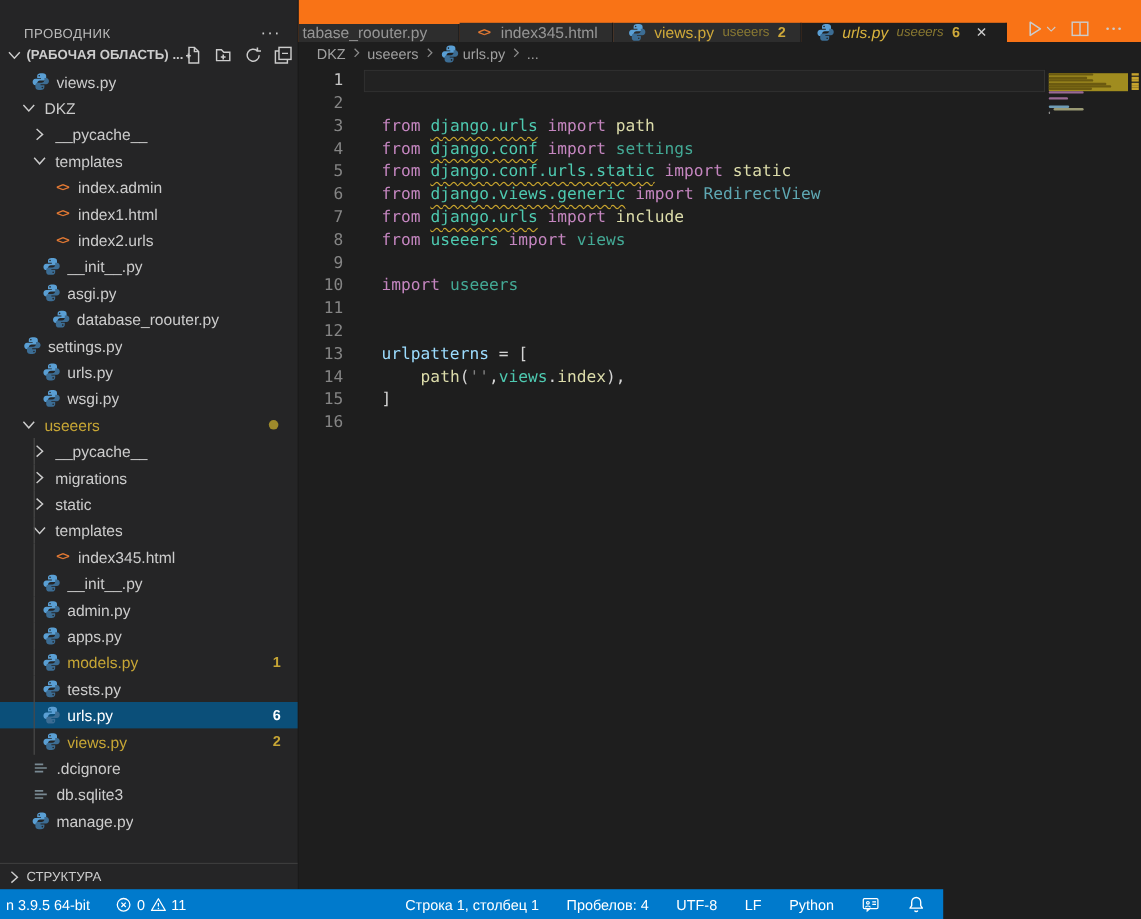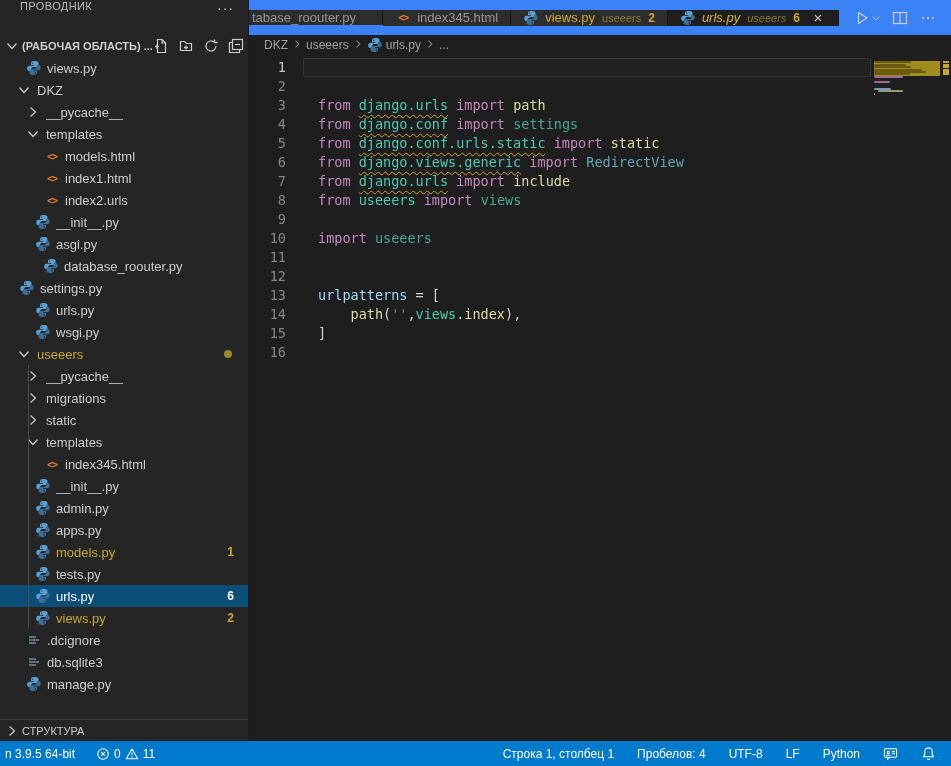--- a/index.html
+++ b/index.html
@@ -2,21 +2,21 @@
 <html><head>
 <meta charset="utf-8">
 <style>
   * { box-sizing: border-box; margin: 0; padding: 0; }
   html,body { width: 951px; height: 766px; overflow: hidden; }
   body { background:#1e1e1e; font-family:"Liberation Sans", sans-serif; -webkit-font-smoothing:antialiased; }
   .app { position:relative; width:951px; height:766px; background:#1e1e1e; }
 
   
   .sidebar { position:absolute; left:0; top:0; width:249px; height:741px; background:#252526; border-right:1px solid #191919; }
-  .sidebar-title-row { height:35px; display:flex; align-items:flex-start; justify-content:space-between; padding:0 14px 0 20px; }
+  .sidebar-title-row { height:35px; display:flex; align-items:flex-end; justify-content:space-between; padding:0 14px 0 20px; }
   .sidebar-title { font-size:11px; color:#bbbbbb; letter-spacing:.4px; }
   .ellipsis-glyph { color:#cccccc; font-size:14px; letter-spacing:1px; cursor:pointer; }
   .ws-header { height:22px; display:flex; align-items:center; padding:0 8px 0 4px; }
   .ws-title { font-size:11px; font-weight:bold; color:#cccccc; margin-left:2px; white-space:nowrap; }
   .ws-actions { margin-left:auto; display:flex; align-items:center; gap:9px; }
   .icon16 { width:16px; height:16px; display:inline-flex; align-items:center; justify-content:center; flex:none; }
   .tree { position:absolute; top:57px; left:0; right:0; }
   .row { height:22px; display:flex; align-items:center; position:relative; cursor:pointer; color:#cccccc; font-size:13px; }
   .row .label { margin-left:5px; white-space:nowrap; overflow:hidden; }
   .row.warn .label { color:#c7a635; }
@@ -24,21 +24,21 @@
   .row.selected .label { color:#ffffff; }
   .row .badge { position:absolute; right:14px; font-size:12px; font-weight:bold; color:#c7a635; }
   .row.selected .badge { color:#ffffff; }
   .row .dot { position:absolute; right:16px; width:8px; height:8px; border-radius:50%; background:#9e8a2b; }
   .row .guide { position:absolute; left:28px; top:0; bottom:0; width:1px; background:#4a4a4a; }
   .html-glyph { color:#e37933; font-weight:bold; font-size:10px; letter-spacing:-1px; font-family:"DejaVu Sans Mono", monospace; }
   .outline-header { position:absolute; bottom:0; left:0; right:0; height:22px; display:flex; align-items:center; padding-left:4px; border-top:1px solid #3c3c3c; background:#252526; cursor:pointer; }
   .outline-title { font-size:11px; font-weight:normal; color:#cccccc; margin-left:2px; }
 
   
-  .tabbar { position:absolute; left:249px; top:0; right:0; height:35px; background:#3b82f6; display:flex; align-items:center; }
+  .tabbar { position:absolute; left:249px; top:0; right:0; height:35px; background:#f97316; display:flex; align-items:flex-end; }
   .tab { display:flex; align-items:center; padding:0 12px; background:#2d2d2d; border-right:1px solid #191919; font-size:13px; color:#969696; cursor:pointer; white-space:nowrap; }
   .tab.first { width:136px; overflow:hidden; padding-left:3px; }
   .tab.active { background:#1e1e1e; color:#cccccc; }
   .tab .t-icon { margin-right:6px; }
   .tab .t-label.warn { color:#cfa93a; }
   .tab.active .t-label.warn { color:#d9b43e; }
   .tab.preview .t-label, .tab.preview .t-desc { font-style:italic; }
   .tab .t-desc { font-size:11px; margin-left:7px; color:#9a8734; opacity:.85; }
   .tab .t-badge { margin-left:7px; font-size:12px; font-weight:bold; color:#cfa93a; }
   .tab .t-close { margin-left:10px; color:#cccccc; font-size:15px; line-height:15px; width:16px; text-align:center; border-radius:3px; }
@@ -65,21 +65,21 @@
   .sq { text-decoration:underline wavy #c8a42d; text-decoration-thickness:1px; text-underline-offset:4px; }
 
   
   .minimap { position:absolute; top:2px; right:11px; width:66px; height:120px; cursor:pointer; }
   .mm-warnblock { position:absolute; left:0; right:0; background:#a08c1f; }
   .mm-bar { position:absolute; height:2px; border-radius:1px; }
   .ruler { position:absolute; top:0; right:0; width:11px; bottom:0; }
   .ruler-mark { position:absolute; right:2px; width:6px; height:2px; background:#c8a42d; }
 
   
-  .statusbar { position:absolute; left:0; bottom:0; width:951px; height:25px; background:#007acc; color:#ffffff; display:flex; align-items:center; font-size:12px; }
+  .statusbar { position:absolute; left:0; bottom:0; width:786px; height:25px; background:#007acc; color:#ffffff; display:flex; align-items:center; font-size:12px; }
   .sb-left { display:flex; align-items:center; gap:14px; padding-left:2px; }
   .sb-item { display:flex; align-items:center; gap:4px; height:25px; padding:0 3px; cursor:pointer; }
   .sb-right { margin-left:auto; display:flex; align-items:center; gap:9px; padding-right:8px; }
   .sb-right .sb-item { padding:0 7px; }
   .sb-prob { display:flex; align-items:center; gap:3px; }
 </style>
 </head>
 <body>
 
 <div class="app">
@@ -156,21 +156,21 @@
             <svg width="16" height="16" viewBox="0 0 16 16" fill="none" stroke="#cccccc" stroke-width="1.2">
               <path d="M3.5 5.5 8 10.5l4.5-5"></path>
             </svg>
           </span>
           <span class="label">templates</span>
         </div>
         <div class="row" style="padding-left: 44px;">
           <span class="icon16">
             <span class="html-glyph">&lt;&gt;</span>
           </span>
-          <span class="label">models.html</span>
+          <span class="label">index.admin</span>
         </div>
         <div class="row" style="padding-left: 44px;">
           <span class="icon16">
             <span class="html-glyph">&lt;&gt;</span>
           </span>
           <span class="label">index1.html</span>
         </div>
         <div class="row" style="padding-left: 44px;">
           <span class="icon16">
             <span class="html-glyph">&lt;&gt;</span>

